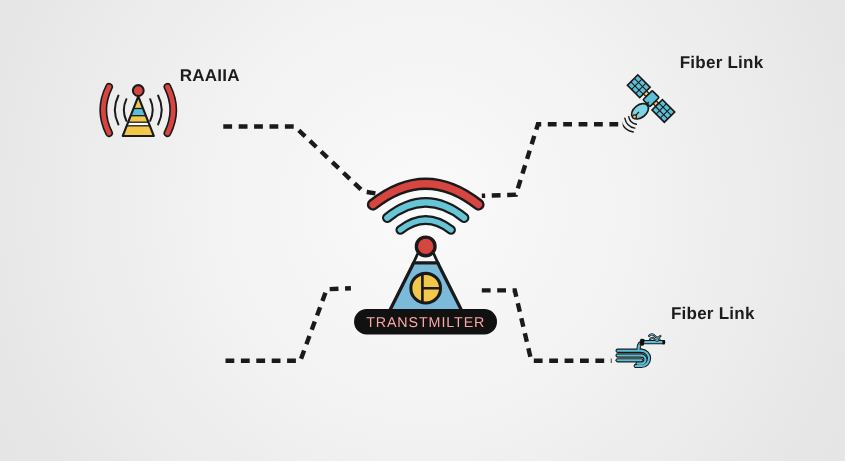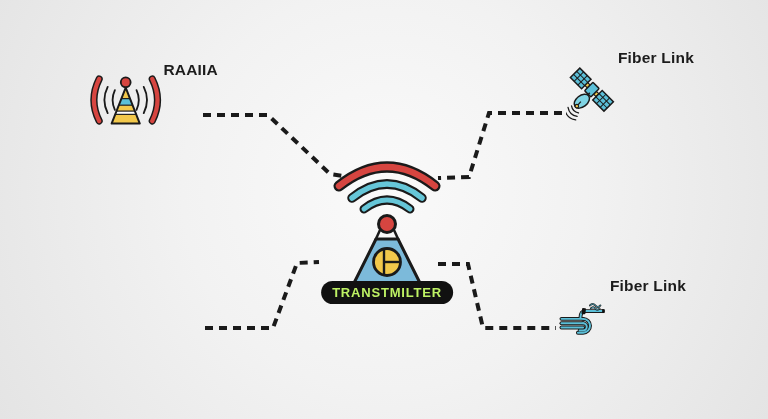--- a/index.html
+++ b/index.html
@@ -23,22 +23,22 @@
     letter-spacing:.2px;white-space:nowrap;
   }
   .n-tl{left:88px;top:58px;width:130px;}
   .n-tr{left:566px;top:46px;width:128px;}
   .n-bl{left:88px;top:288px;width:126px;}
   .n-br{left:558px;top:274px;width:128px;}
   .connectors{position:absolute;left:0;top:0;}
   .center-node{position:absolute;left:317px;top:152px;width:140px;height:160px;}
   .badge{
     position:absolute;left:50%;top:129px;transform:translateX(-50%);
-    background:#111;color:#bef264;border-radius:12px;
-    padding:4px 11px;font-size:13px;font-weight:bold;letter-spacing:.8px;
+    background:#111;color:#fca5a5;border-radius:12px;
+    padding:4px 11px;font-size:13px;font-weight:normal;letter-spacing:.8px;
     white-space:nowrap;
     text-align:right;
   }
 </style>
 </head>
 <body>
 
 <div class="canvas">
 
 

